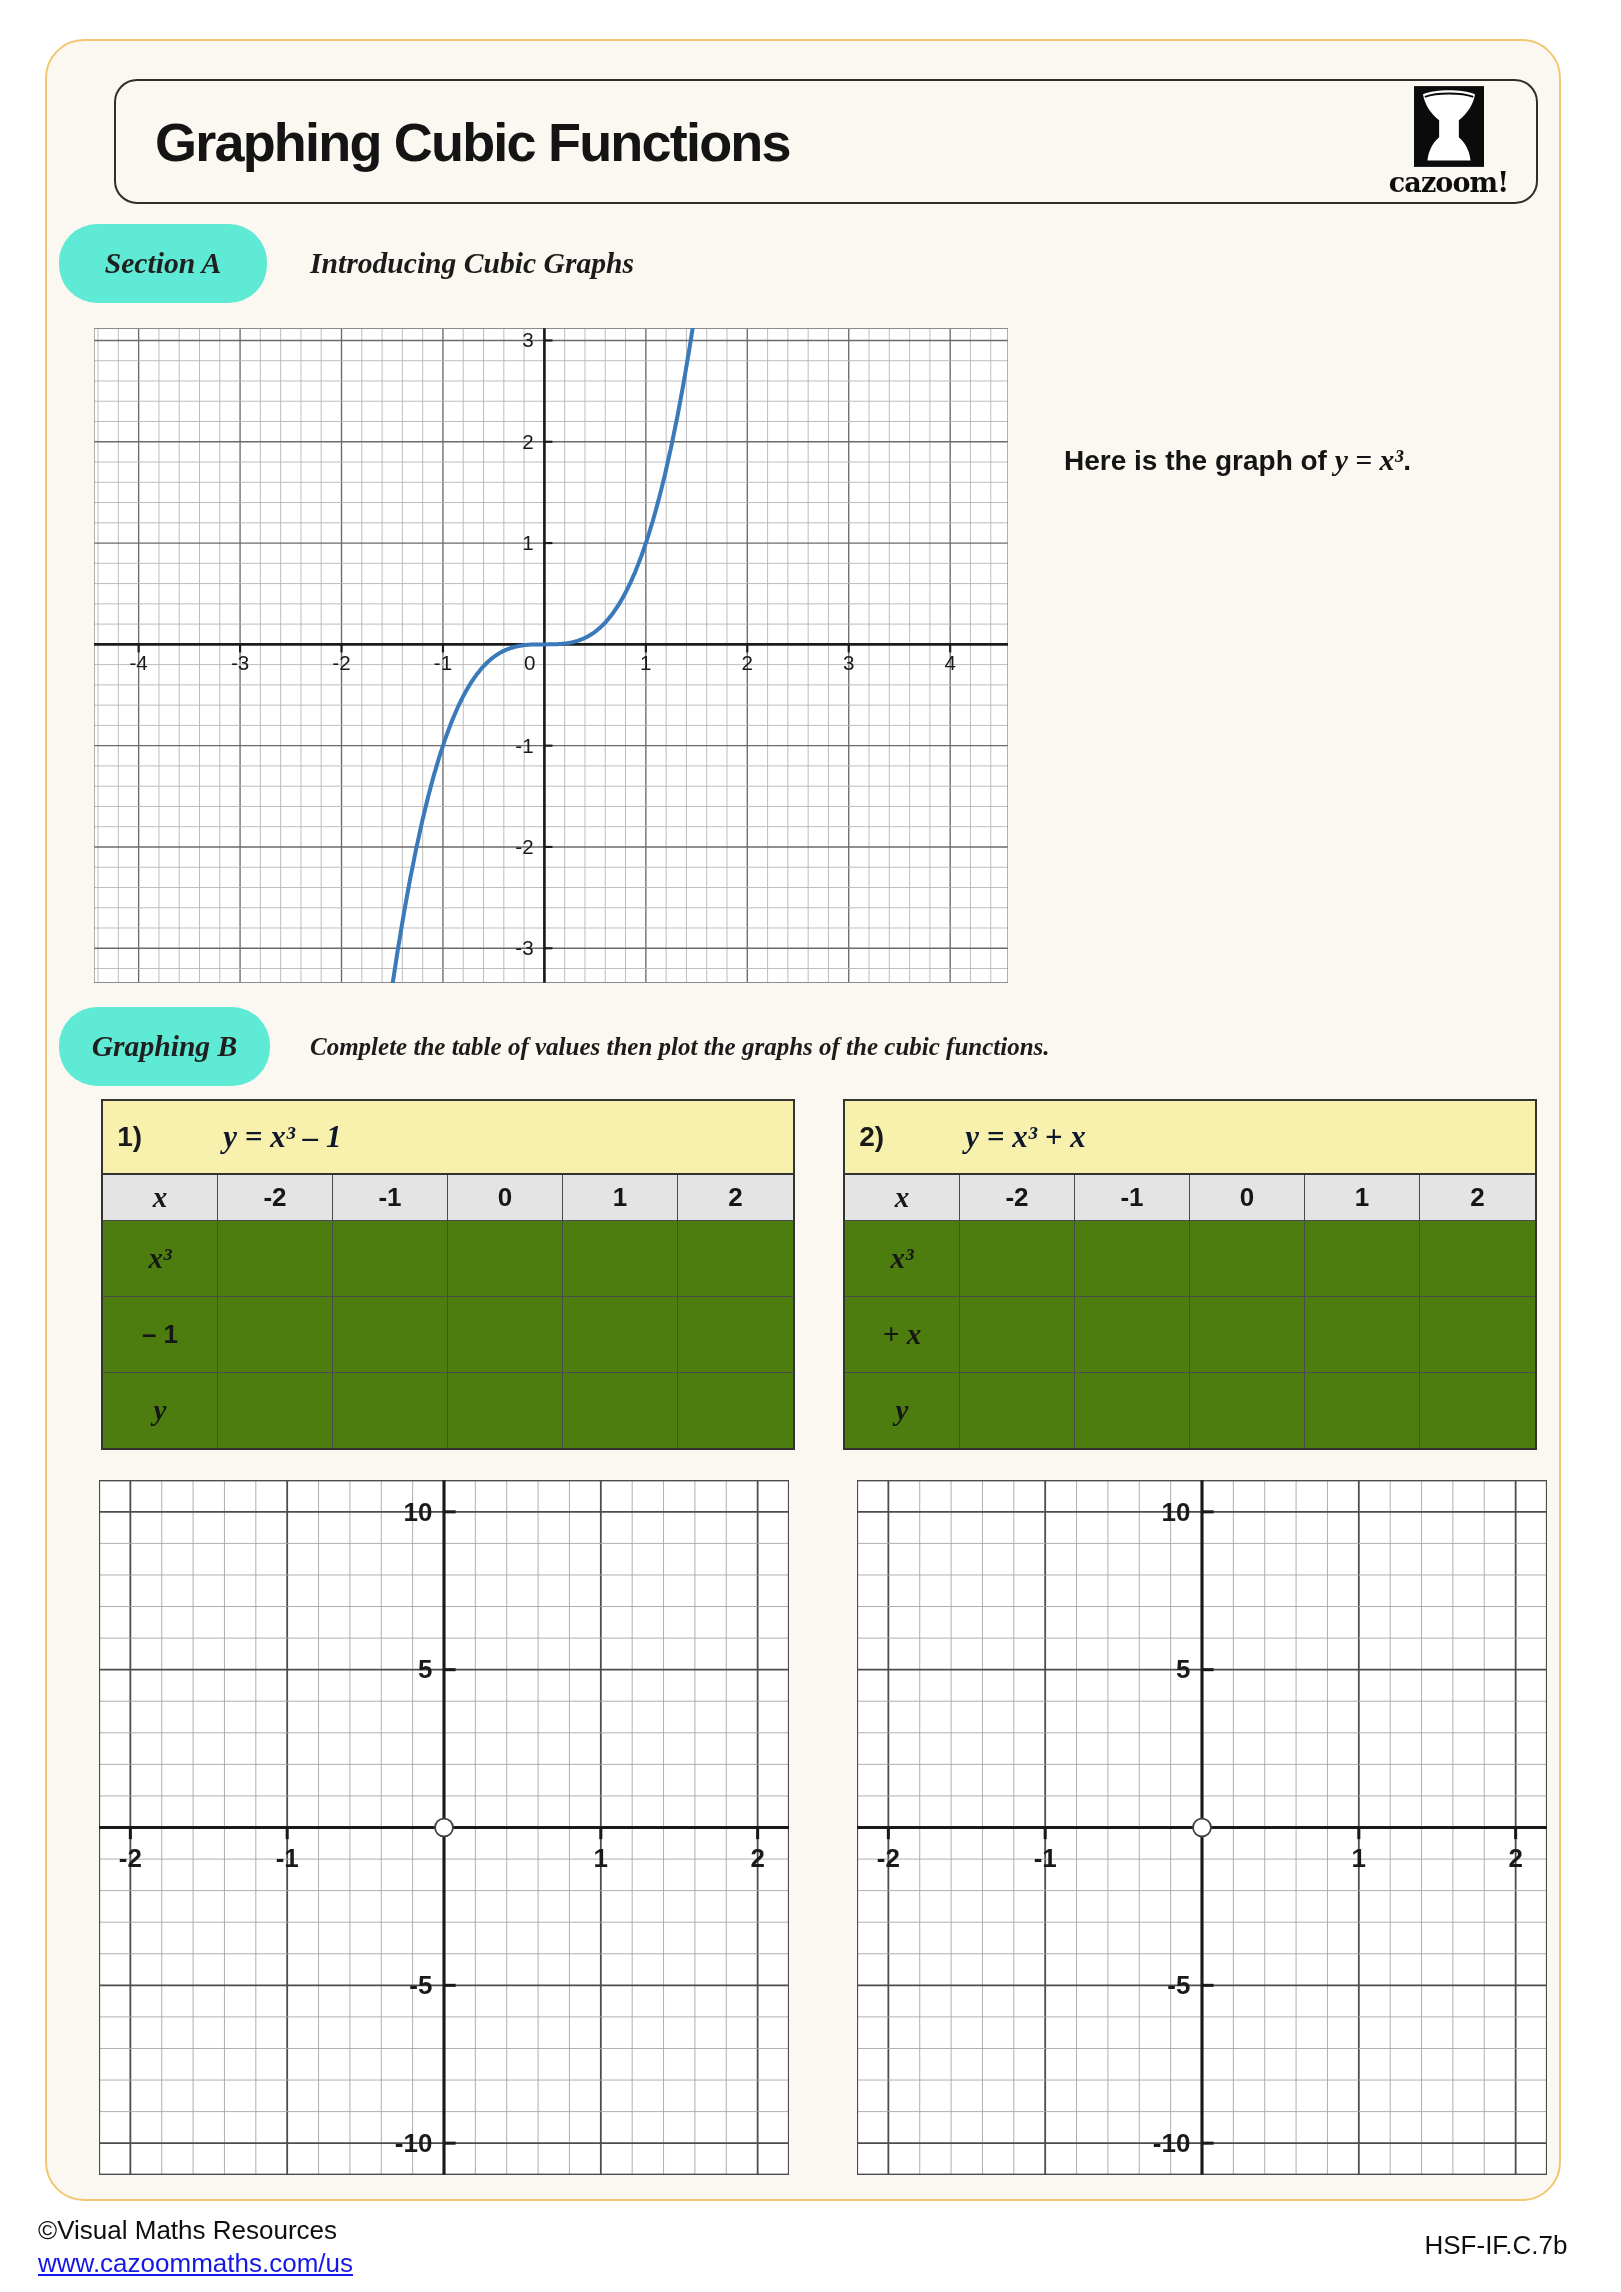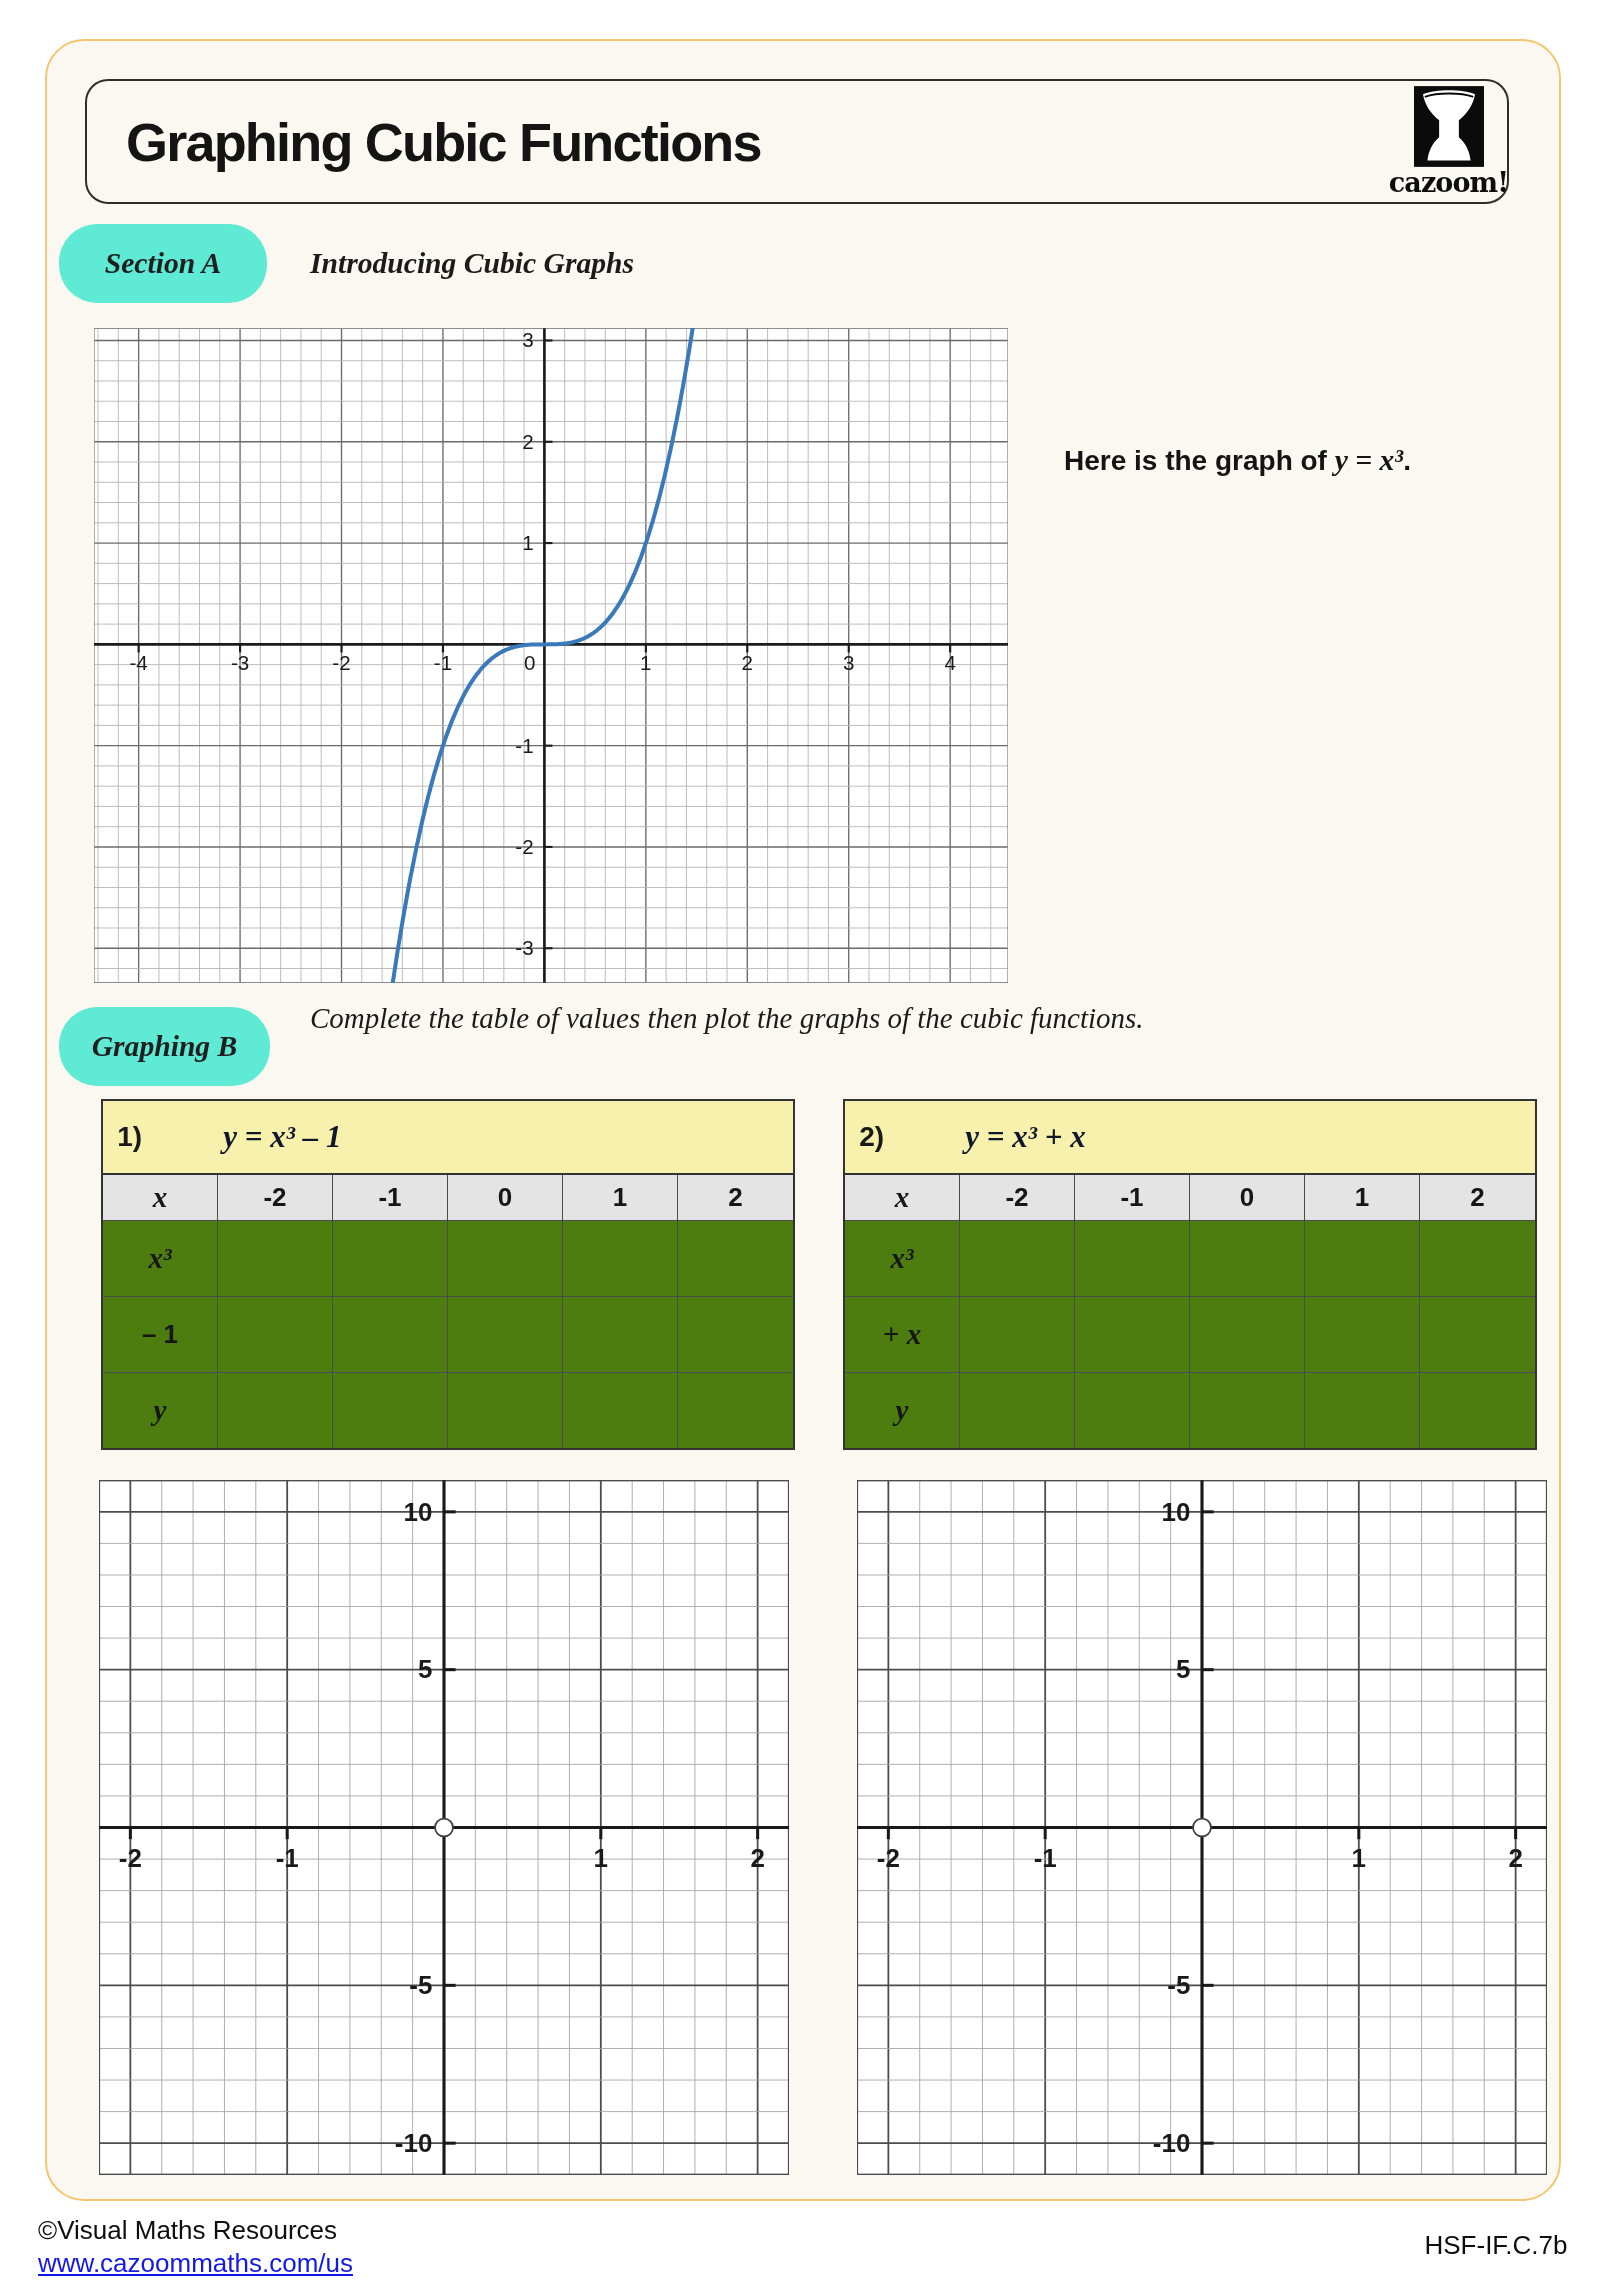--- a/index.html
+++ b/index.html
@@ -1,37 +1,37 @@
 <!DOCTYPE html>
 <html style="font-size:14.3px"><head>
 <meta charset="utf-8">
 <style>
   html,body{margin:0;padding:0;background:#ffffff;}
   #page{position:relative;width:1622px;height:2293px;background:#ffffff;
         font-family:"Liberation Sans",sans-serif;color:#161616;overflow:hidden;}
   .frame{position:absolute;left:45px;top:39px;width:1512px;height:2158px;
          border:2.7px solid #f3c76f;border-radius:39px;background:#fbf8f1;}
-  .titlebox{position:absolute;left:85px;top:79px;width:1420px;height:121px;
+  .titlebox{position:absolute;left:114px;top:79px;width:1420px;height:121px;
             border:2.7px solid #2e2e2e;border-radius:23px;background:#fbf8f1;
             display:flex;align-items:center;}
   .title{margin-left:39px;font-size:54px;font-weight:700;letter-spacing:-1.8px;color:#141414;}
   .logo{position:absolute;left:1377px;top:86px;width:143px;text-align:center;}
   .logo svg{display:block;margin:0 auto;}
   .logo-text{font-family:"DejaVu Serif","Liberation Serif",serif;font-weight:700;
              font-size:27px;letter-spacing:-0.9px;color:#0d0d0d;margin-top:0px;}
   .pill{position:absolute;background:#5eead4;border-radius:38px;display:flex;
         align-items:center;justify-content:center;
         font-family:"Liberation Serif",serif;font-style:italic;font-weight:700;
         font-size:29.6px;color:#1f1f1f;}
   .pill-a{left:59px;top:224px;width:208px;height:79px;}
   .pill-b{left:59px;top:1007px;width:211px;height:79px;}
   .sec-head{position:absolute;display:flex;align-items:center;
             font-family:"Liberation Serif",serif;font-style:italic;color:#1b1b1b;}
   .sec-head-a{left:310px;top:224px;height:79px;font-weight:700;font-size:29.6px;}
-  .sec-head-b{left:310px;top:979px;height:79px;font-weight:400;font-size:29px;}
+  .sec-head-b{left:310px;top:1007px;height:79px;font-weight:700;font-size:25px;}
   .instr{position:absolute;left:1064px;top:441px;width:488px;
          font-size:28px;font-weight:700;line-height:39px;color:#141414;}
   .instr .p2{margin-top:69px;}
   .eqv{font-family:"Liberation Serif",serif;font-style:italic;font-weight:700;font-size:29.6px;}
   svg text{font-family:"Liberation Sans",sans-serif;}
   .chart{position:absolute;background:#ffffff;}
   .g-main{left:94px;top:328px;}
   .g-left{left:99px;top:1480px;}
   .g-right{left:857px;top:1480px;}
   .ptable{position:absolute;width:690px;border:2.7px solid #333333;background:#ffffff;box-sizing:content-box;}

